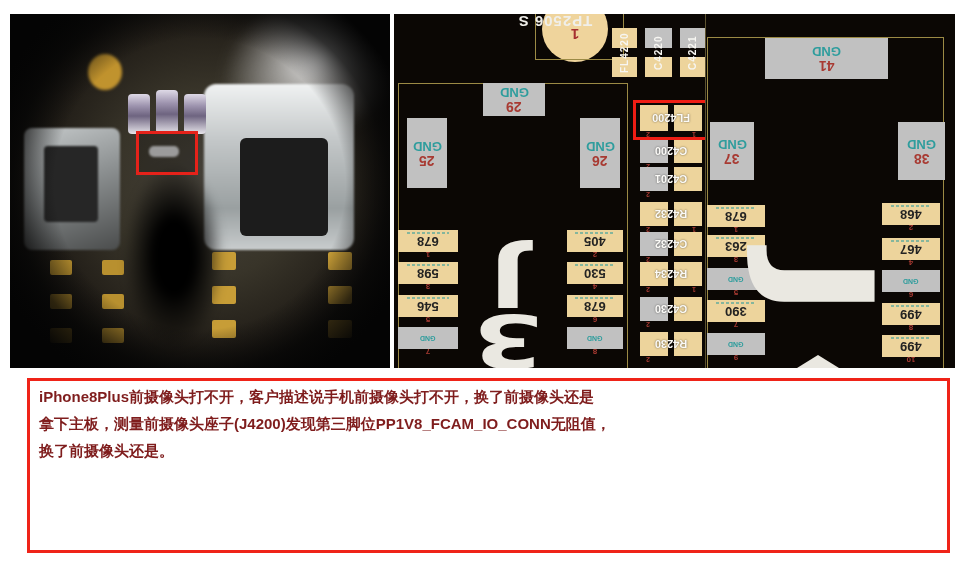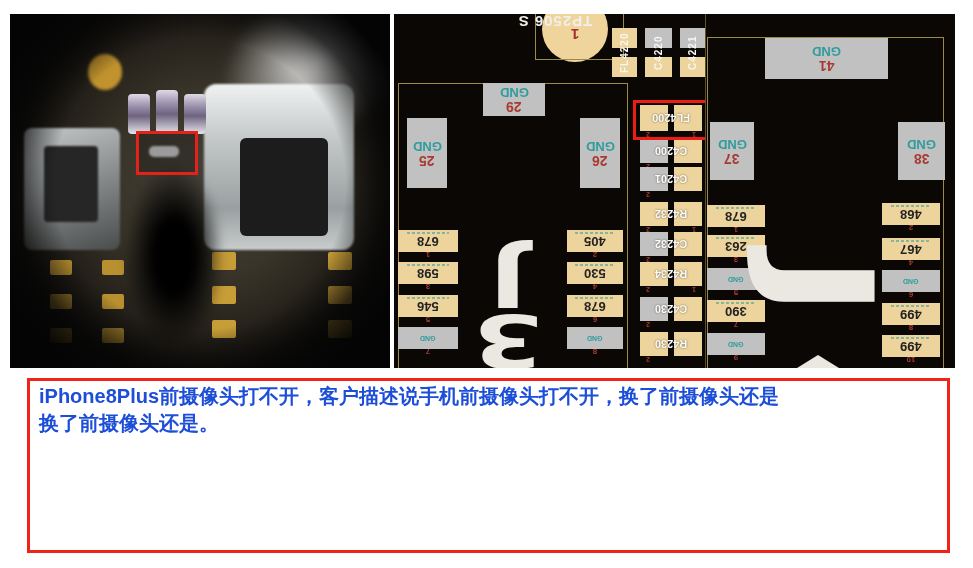--- a/index.html
+++ b/index.html
@@ -87,21 +87,21 @@
           display:flex;align-items:center;justify-content:center;overflow:visible;}
   .big-jr span{font-family:"DejaVu Sans",sans-serif;font-weight:800;font-size:168px;line-height:1;
                color:#eae8e1;transform:rotate(90deg) scale(1,.82);}
   .partial-glyph{position:absolute;left:92px;top:341px;width:42px;height:13px;background:#eae8e1;
                  clip-path:polygon(50% 0,100% 100%,0 100%);}
   .vline{position:absolute;top:0;bottom:0;width:1px;background:#5c5230;}
 
   
   .note{position:absolute;left:27px;top:378px;width:908px;height:167px;background:#ffffff;
         border:3px solid #ef2318;padding:2px 0 0 9px;overflow:hidden;}
-  .note-line{white-space:nowrap;font-weight:bold;font-size:20px;line-height:27px;color:#1d4ed8;
+  .note-line{white-space:nowrap;font-weight:bold;font-size:15px;line-height:27px;color:#7f1d1d;
              font-family:"Liberation Sans",sans-serif;}
 </style>
 </head>
 <body>
 
 <div class="stage">
 
   <div class="photo">
     <div class="flare"></div>
     <div class="ydot"></div>
@@ -322,16 +322,17 @@
     </div>
 
     <div class="big-jr">
       <span>J</span>
     </div>
     <div class="partial-glyph"></div>
   </div>
 
   <div class="note">
     <div class="note-line">iPhone8Plus前摄像头打不开，客户描述说手机前摄像头打不开，换了前摄像头还是</div>
+    <div class="note-line">拿下主板，测量前摄像头座子(J4200)发现第三脚位PP1V8_FCAM_IO_CONN无阻值，</div>
     <div class="note-line">换了前摄像头还是。</div>
   </div>
 
 </div>
 
 </body></html>

